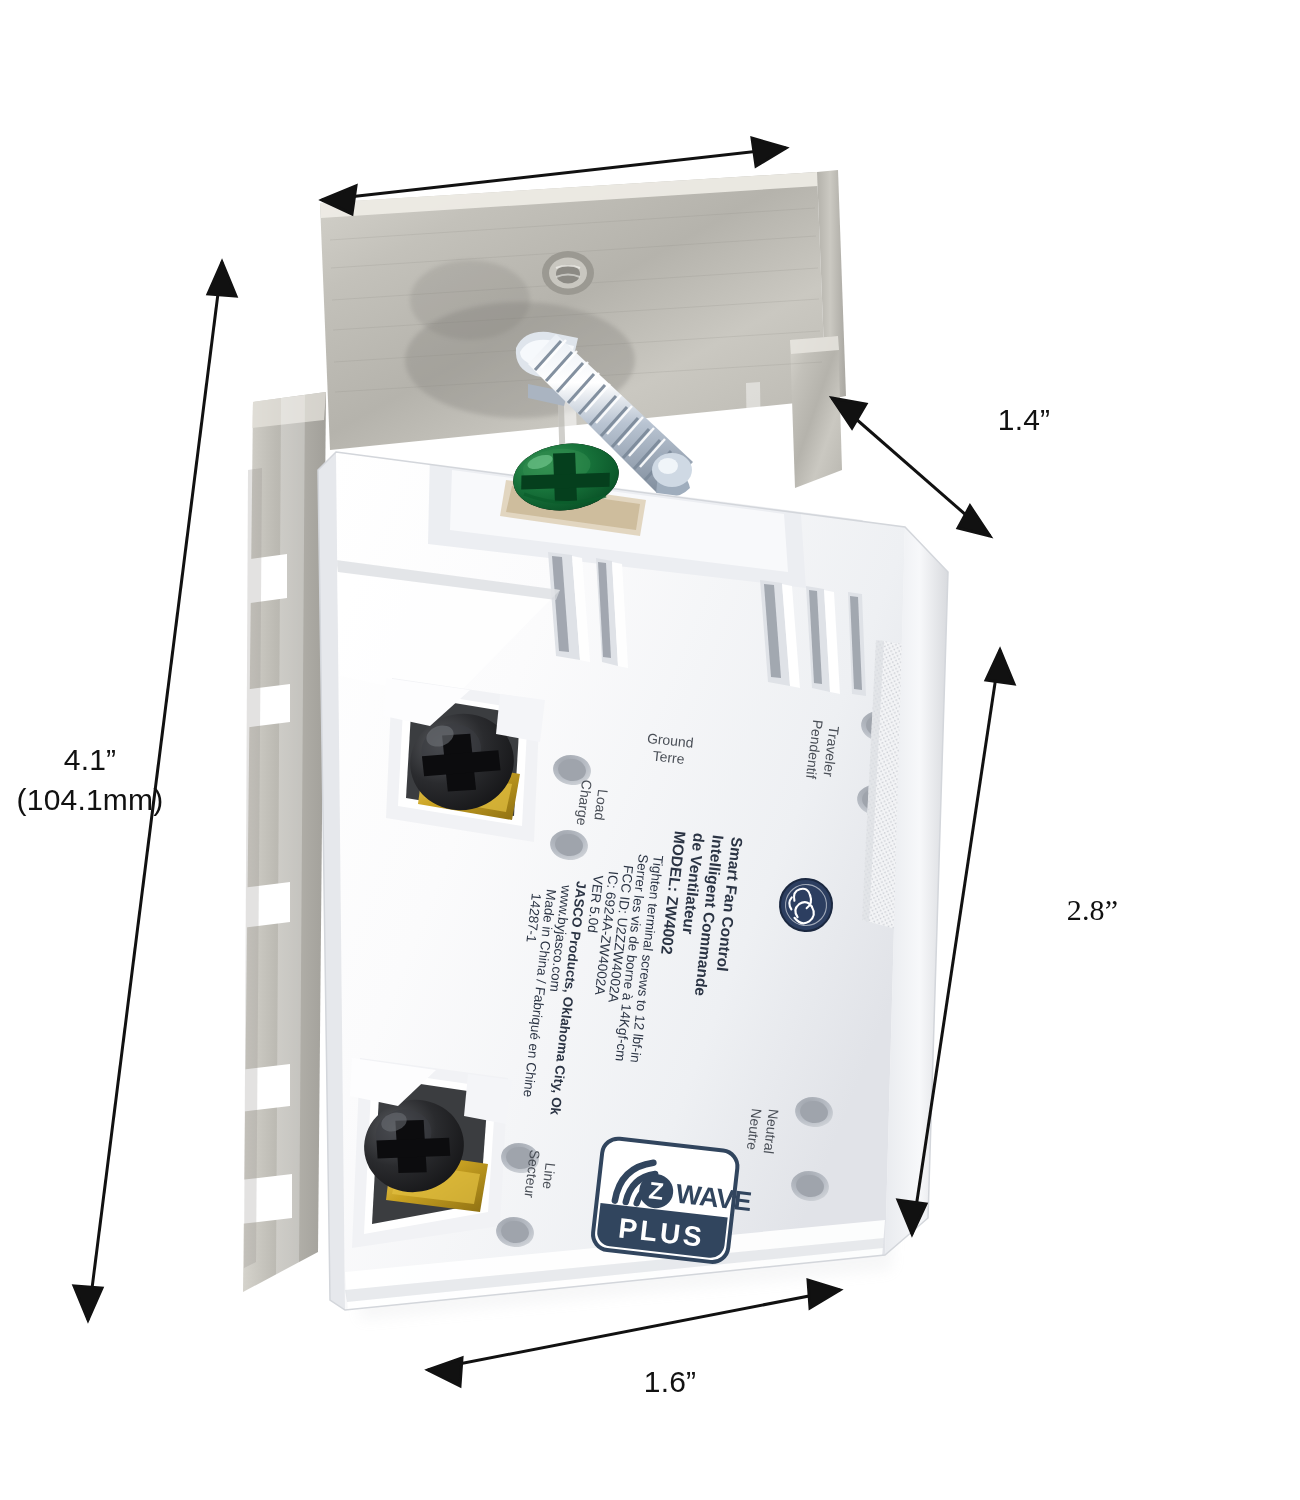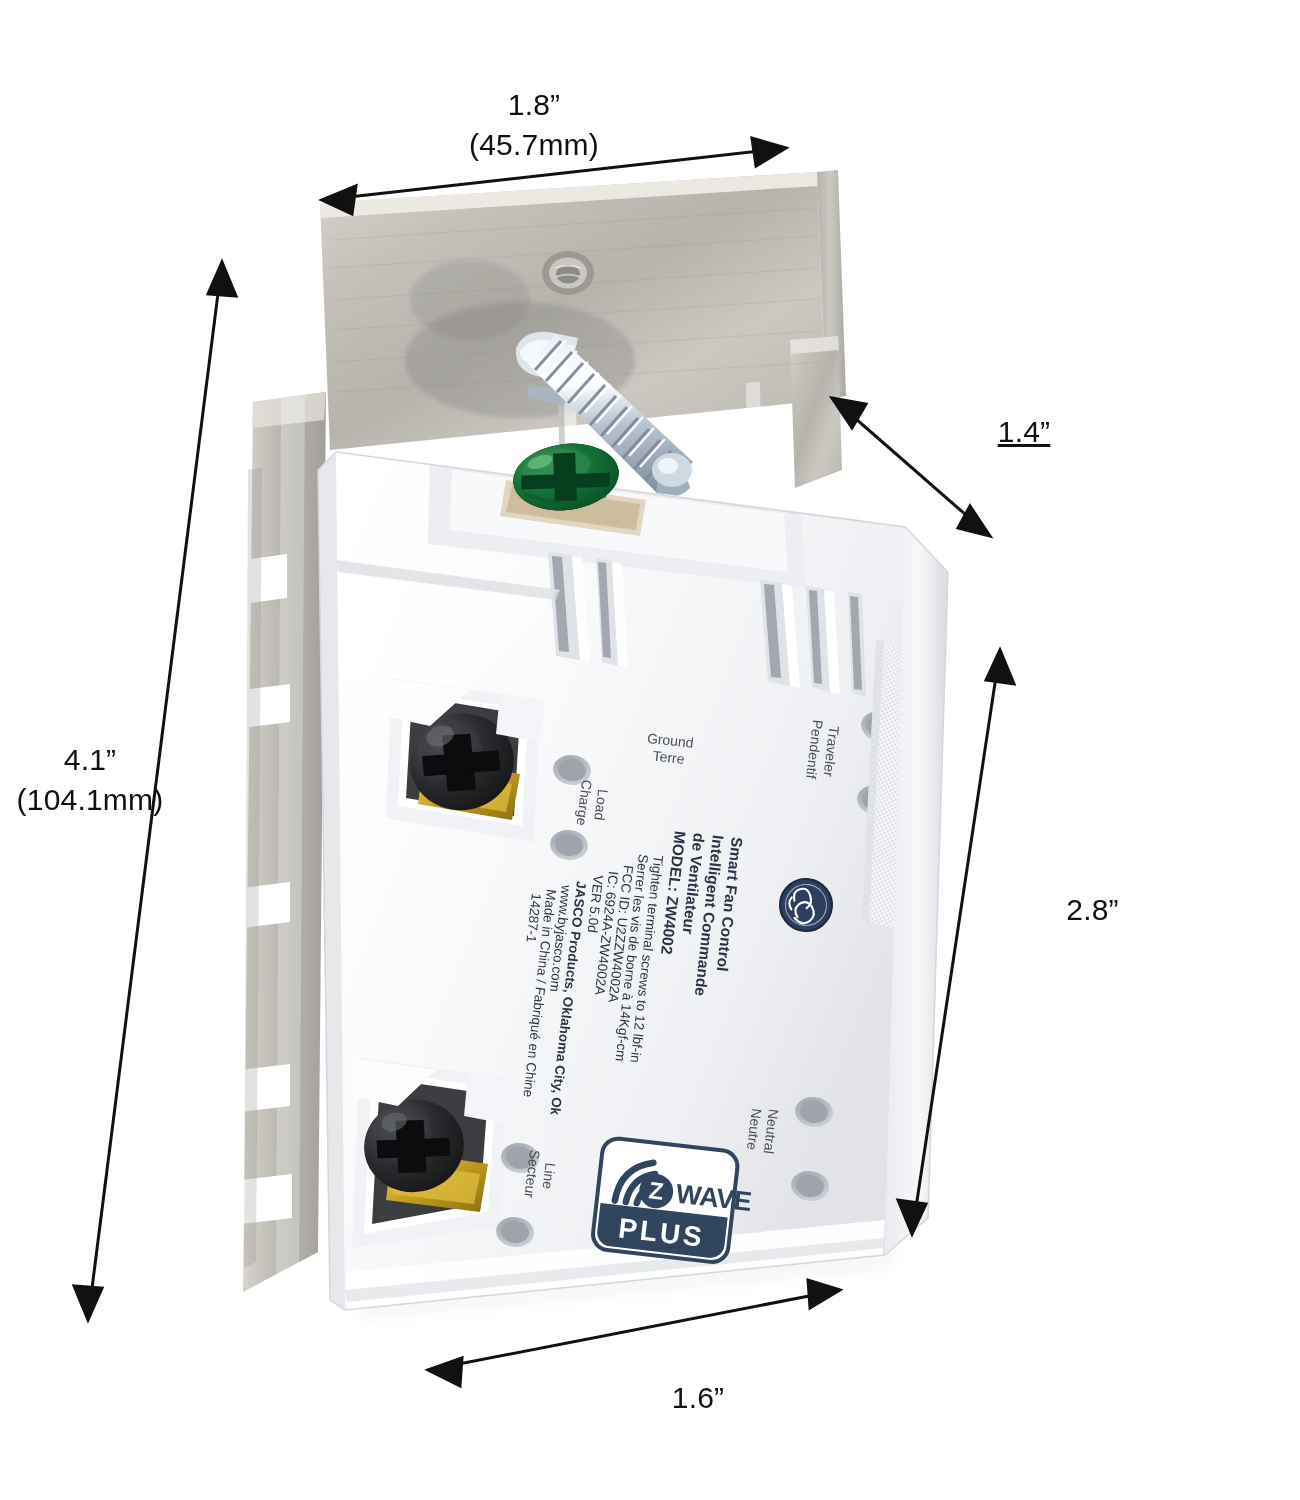--- a/index.html
+++ b/index.html
@@ -420,39 +420,35 @@
       </g>
 
       <g>
         <line x1="428" y1="1370" x2="840" y2="1290"></line>
         <path d="M 428,1370 L 462,1358 L 460,1386 Z"></path>
         <path d="M 840,1290 L 808,1280 L 810,1308 Z"></path>
       </g>
     </g>
   </svg>
 
-  <div class="dim" style="left:419px;top:85px;width:230px;">
-    <span class="v">1.8”</span>
-    <span class="mm">(45.7mm)</span>
-  </div>
-
-  <div class="dim" style="left:909px;top:412px;width:230px;text-decoration:underline;">
+
+  <div class="dim" style="left:909px;top:400px;width:230px;">
     <span class="v">1.4”</span>
   </div>
 
   <div class="dim" style="left:-5px;top:740px;width:190px;">
     <span class="v">4.1”</span>
     <span class="mm">(104.1mm)</span>
   </div>
 
-  <div class="dim" style="left:985px;top:890px;width:215px;">
+  <div class="dim" style="left:985px;top:890px;width:215px;font-family:Liberation Serif, serif;">
     <span class="v">2.8”</span>
   </div>
 
-  <div class="dim" style="left:588px;top:1362px;width:220px;margin-top:16px;">
+  <div class="dim" style="left:560px;top:1362px;width:220px;">
     <span class="v">1.6”</span>
   </div>
 
   <div class="prodlabel" style="left:0;top:0;width:1300px;height:1500px;">
     <span class="ll big" style="left:745px;top:838px;transform:rotate(96.5deg);">Smart Fan Control</span>
     <span class="ll big" style="left:726px;top:836px;transform:rotate(96.5deg);">Intelligent Commande</span>
     <span class="ll big" style="left:707px;top:834px;transform:rotate(96.5deg);">de Ventilateur</span>
     <span class="ll big" style="left:688px;top:832px;transform:rotate(96.5deg);">MODEL: ZW4002</span>
 
     <span class="ll" style="left:665px;top:856px;transform:rotate(96.5deg);">Tighten terminal screws to 12 lbf-in</span>

